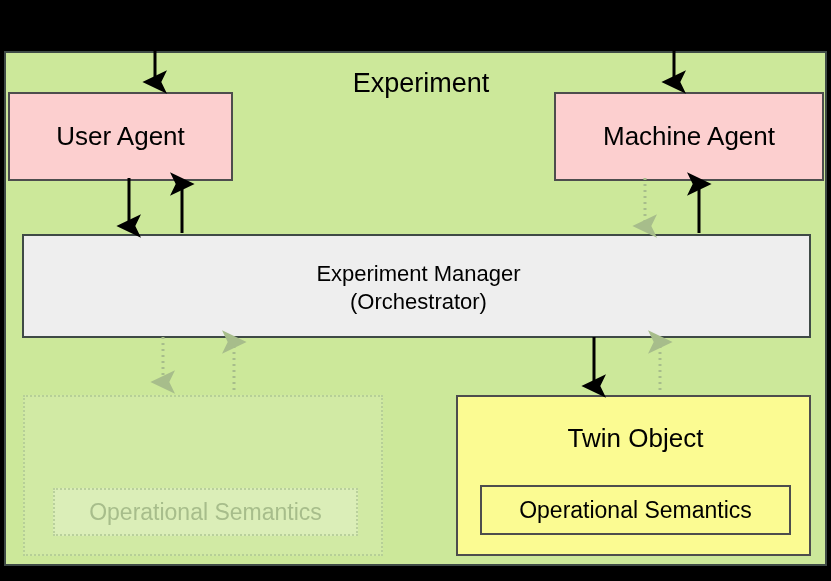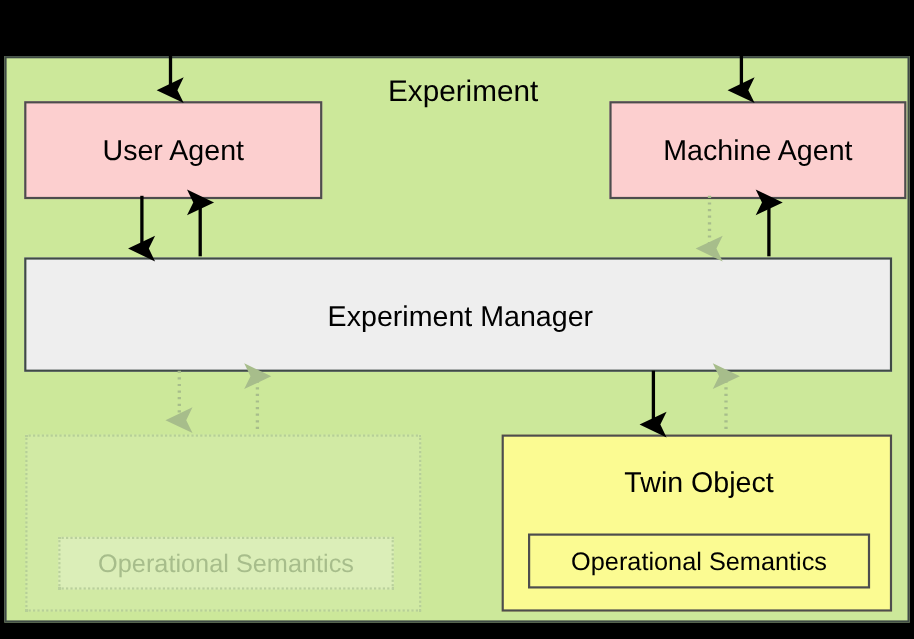--- a/index.html
+++ b/index.html
@@ -56,23 +56,23 @@
     color: #000000;
   }
 
   .agent-box {
     background: #fccfcf;
     border: 2px solid #4d4d4d;
     font-size: 26px;
   }
 
   .user-agent {
-    left: 16px;
+    left: 2px;
     top: 39px;
-    width: 271px;
+    width: 225px;
     height: 89px;
   }
 
   .machine-agent {
     left: 536px;
     top: 39px;
     width: 270px;
     height: 89px;
     margin-left: 12px;
   }
@@ -89,21 +89,21 @@
   .manager-label {
     position: absolute;
     left: 0;
     top: 0;
     width: 789px;
     height: 104px;
     display: flex;
     flex-direction: column;
     align-items: center;
     justify-content: center;
-    font-size: 26px;
+    font-size: 22px;
     line-height: 1.28;
     color: #000000;
   }
 
   .workflow-box {
     position: absolute;
     left: 593px;
     top: 27px;
     width: 180px;
     height: 51px;
@@ -217,20 +217,21 @@
       <span>User Agent</span>
     </div>
 
     <div class="node agent-box machine-agent">
       <span>Machine Agent</span>
     </div>
 
     <div class="node manager-box">
       <div class="manager-label">
         <span>Experiment Manager</span>
+        <span>(Orchestrator)</span>
       </div>
     </div>
 
     <div class="actual-object">
       <div class="actual-semantics">
         <span>Operational Semantics</span>
       </div>
     </div>
 
     <div class="twin-object">

